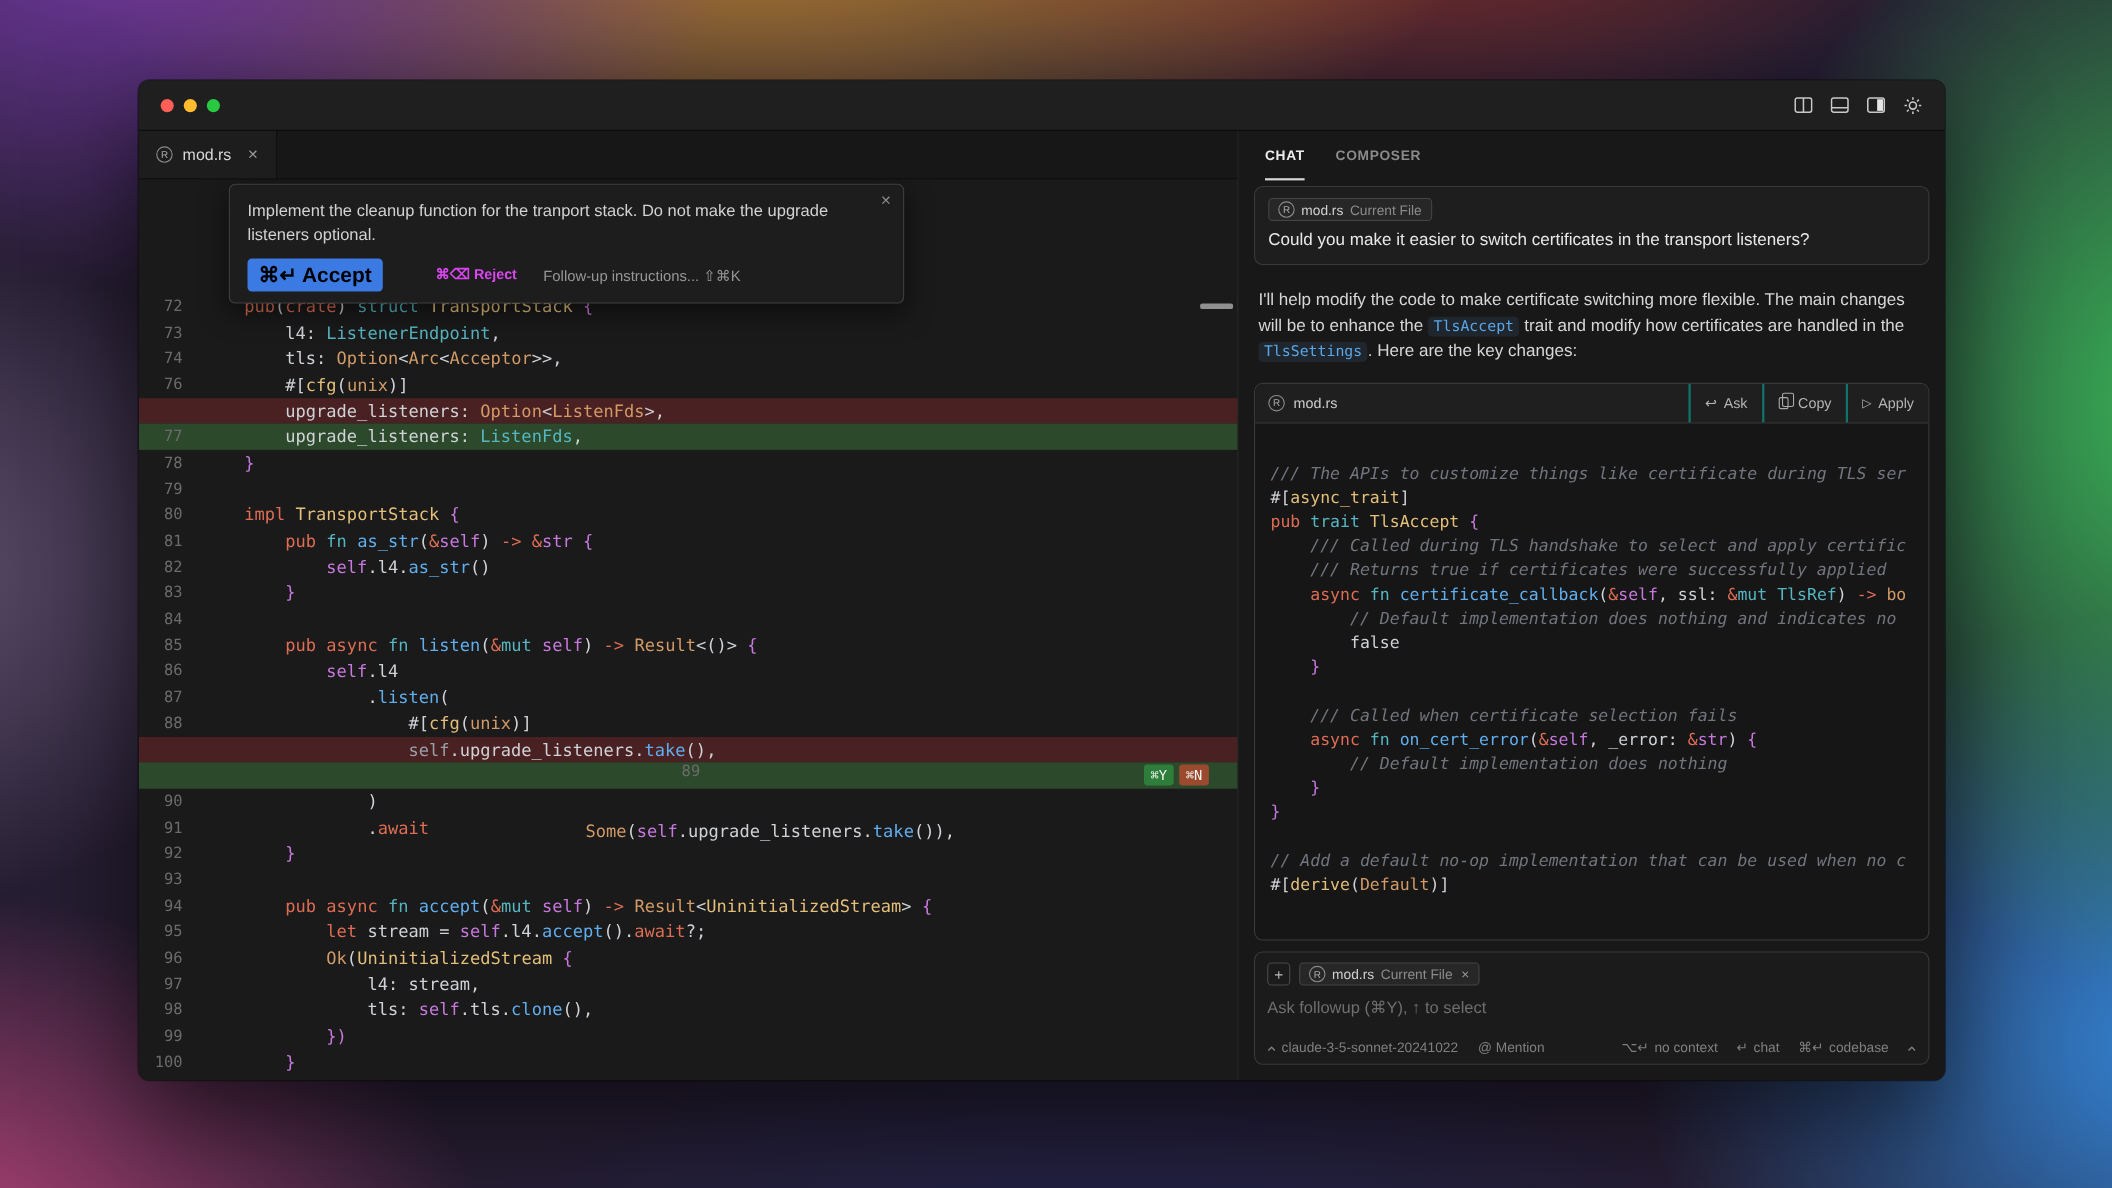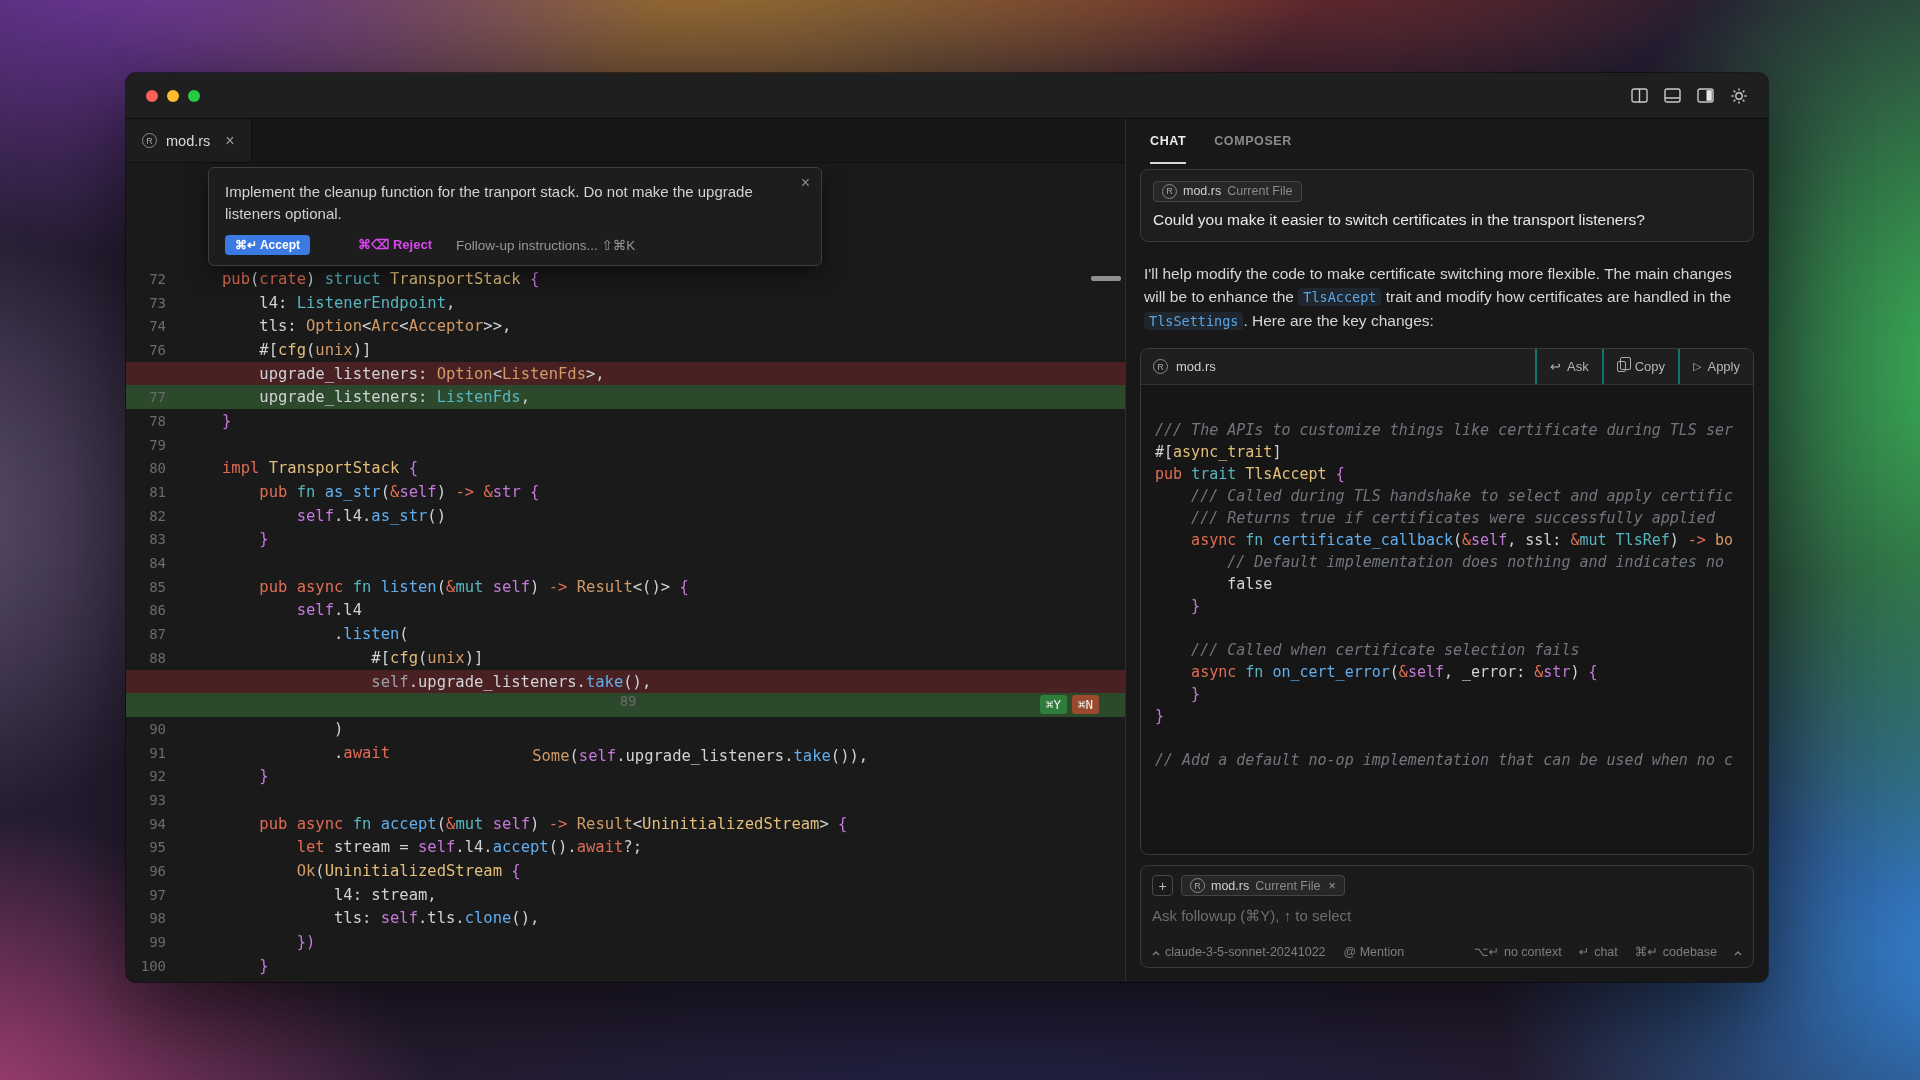--- a/index.html
+++ b/index.html
@@ -34,21 +34,21 @@
   .tabbar{ height:44px; display:flex; background:#171717; border-bottom:1px solid #101010; }
   .tab{ display:flex; align-items:center; gap:9px; padding:0 16px; background:#1d1d1d; border-right:1px solid #0f0f0f; font-size:14.5px; color:#d9d9d9; }
   .tab-close{ color:#9a9a9a; font-size:16px; margin-left:6px; }
   .rust-icon{ width:15px; height:15px; border:1px solid #8a8a8a; border-radius:50%; color:#a8a8a8; font-size:9px; display:inline-flex; align-items:center; justify-content:center; flex:none; }
   .rust-icon::before{ content:"R"; }
   .editor-body{ position:relative; flex:1; overflow:hidden; }
   
   .prompt-box{ position:absolute; z-index:6; top:4px; left:82px; width:614px; background:#1d1d1d; border:1px solid #3f3f3f; border-radius:6px; padding:13px 16px 10px; box-shadow:0 8px 24px rgba(0,0,0,.5); }
   .prompt-text{ font-size:15px; line-height:1.45; color:#d2d2d2; padding-right:24px; }
   .prompt-actions{ display:flex; align-items:center; gap:16px; margin-top:10px; }
-  .accept-btn{ color:#ffffff; font-size:12px; font-weight:600; padding:3px 10px; border-radius:4px; }
+  .accept-btn{ color:#000000; font-size:19px; font-weight:600; padding:3px 10px; border-radius:4px; }
   .reject-btn{ color:#d946ef; font-size:13px; font-weight:700;margin-left:32px; }
   .followup{ color:#979797; font-size:13.5px; margin-left:8px; }
   .prompt-close{ position:absolute; top:7px; right:11px; color:#8d8d8d; font-size:16px; line-height:1; }
   
   .code-area{ padding-top:104px; font-family:"DejaVu Sans Mono", monospace; font-size:15.5px; }
   .cl{ display:flex; height:23.7px; align-items:center; position:relative;gap:38px; }
   .ln{ width:58px; flex:none; text-align:right; padding-right:18px; color:#6b6b6b; font-size:14px; }
   .lc{ white-space:pre; }
   .diff-badges{ position:absolute; right:26px; top:2px; display:flex; gap:5px; font-size:12.5px; }
   .badge{ height:19px; line-height:19px; padding:0 6px; border-radius:3px; color:#eef6ee; }
@@ -347,30 +347,36 @@
               <div class="cl">
                 <span class="lc"></span>
               </div>
               <div class="cl">
                 <span class="lc"><span style="color: rgb(113, 117, 125); font-style: italic;">    /// Called when certificate selection fails</span></span>
               </div>
               <div class="cl">
                 <span class="lc"><span style="color: rgb(222, 109, 84);">    async</span><span style="color: rgb(207, 210, 214);"> </span><span style="color: rgb(85, 181, 193);">fn</span><span style="color: rgb(207, 210, 214);"> </span><span style="color: rgb(97, 174, 238);">on_cert_error</span><span style="color: rgb(207, 210, 214);">(</span><span style="color: rgb(222, 109, 84);">&amp;</span><span style="color: rgb(198, 120, 221);">self</span><span style="color: rgb(207, 210, 214);">, _error: </span><span style="color: rgb(222, 109, 84);">&amp;</span><span style="color: rgb(198, 120, 221);">str</span><span style="color: rgb(207, 210, 214);">) </span><span style="color: rgb(198, 120, 221);">{</span></span>
               </div>
               <div class="cl">
+                <span class="lc"><span style="color: rgb(113, 117, 125); font-style: italic;">        // Default implementation does nothing</span></span>
+              </div>
+              <div class="cl">
                 <span class="lc"><span style="color: rgb(198, 120, 221);">    }</span></span>
               </div>
               <div class="cl">
                 <span class="lc"><span style="color: rgb(198, 120, 221);">}</span></span>
               </div>
               <div class="cl">
                 <span class="lc"></span>
               </div>
               <div class="cl">
                 <span class="lc"><span style="color: rgb(113, 117, 125); font-style: italic;">// Add a default no-op implementation that can be used when no c</span></span>
+              </div>
+              <div class="cl">
+                <span class="lc"><span style="color: rgb(207, 210, 214);">#[</span><span style="color: rgb(227, 191, 122);">derive</span><span style="color: rgb(207, 210, 214);">(</span><span style="color: rgb(209, 154, 102);">Default</span><span style="color: rgb(207, 210, 214);">)]</span></span>
               </div>
             </div>
         </div>
 
         <div class="input-card">
           <div class="input-chips">
             <span class="add-context-btn">+</span>
             <span class="chip">
               <span class="rust-icon"></span>
               <span>mod.rs</span>

